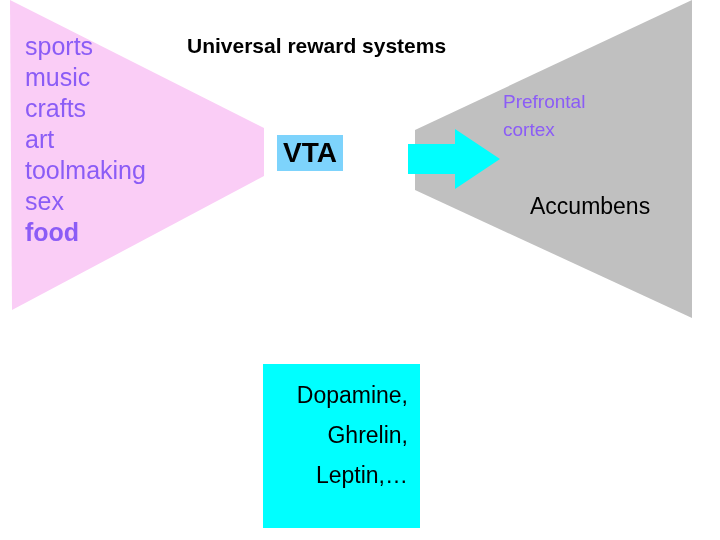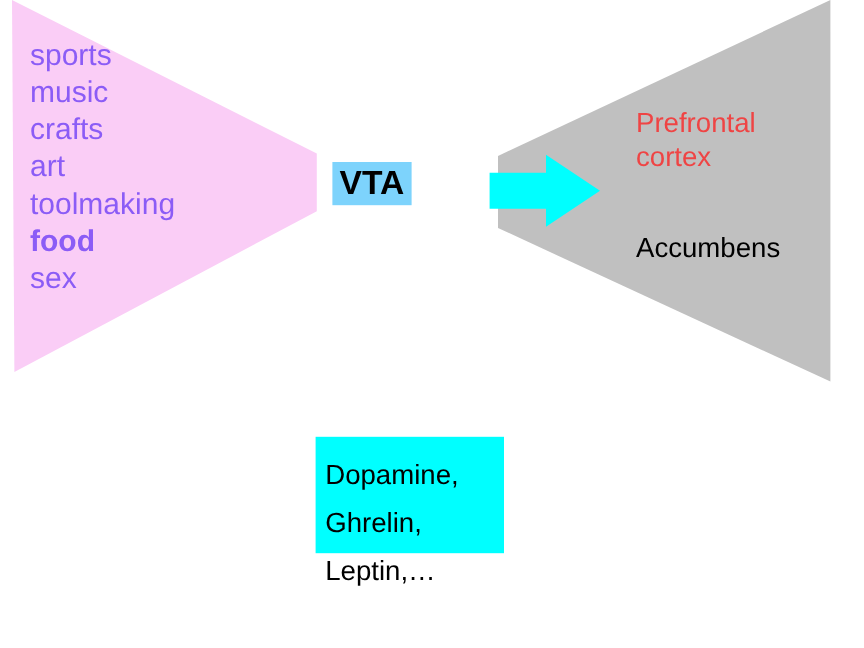--- a/index.html
+++ b/index.html
@@ -75,47 +75,48 @@
     background: #00ffff;
     color: #000000;
     font-size: 23px;
     line-height: 28px;
     white-space: nowrap;
   }
 
   
   .pfc-label {
     position: absolute;
-    left: 530px;
+    left: 503px;
     top: 88px;
-    font-size: 23px;
+    font-size: 19px;
     line-height: 28px;
-    color: #ef4444;
+    color: #8b5cf6;
     white-space: nowrap;
   }
   .accumbens-label {
     position: absolute;
     left: 530px;
     top: 192px;
     font-size: 23px;
     line-height: 28px;
     color: #000000;
     white-space: nowrap;
   }
 
   
   .neuro-box {
     position: absolute;
     left: 263px;
     top: 364px;
     width: 157px;
-    height: 97px;
+    height: 164px;
     background: #00ffff;
     box-sizing: border-box;
     padding: 11px 12px 0 8px;
+    text-align: right;
   }
   .neuro-box .line {
     display: block;
     font-size: 23px;
     line-height: 40px;
     color: #000000;
     white-space: nowrap;
   }
 </style>
 </head>
@@ -131,24 +132,25 @@
 
     <polygon points="408,144 455,144 455,129 500,159 455,189 455,174 408,174" fill="#00ffff"></polygon>
   </svg>
 
   <div class="word-list">
     <span class="word">sports</span>
     <span class="word">music</span>
     <span class="word">crafts</span>
     <span class="word">art</span>
     <span class="word">toolmaking</span>
+    <span class="word">sex</span>
     <span class="word bold">food</span>
-    <span class="word">sex</span>
   </div>
 
+  <div class="title">Universal reward systems</div>
 
   <div class="vta-box">VTA</div>
 
   <div class="pfc-label">
     <span>Prefrontal</span><br>
     <span>cortex</span>
   </div>
   <div class="accumbens-label">Accumbens</div>
 
   <div class="neuro-box">

